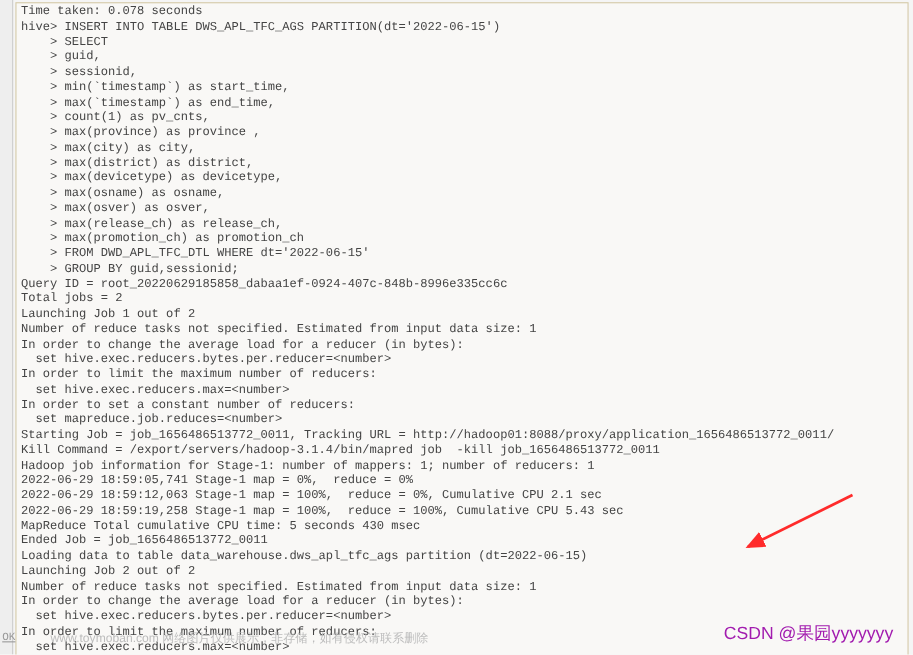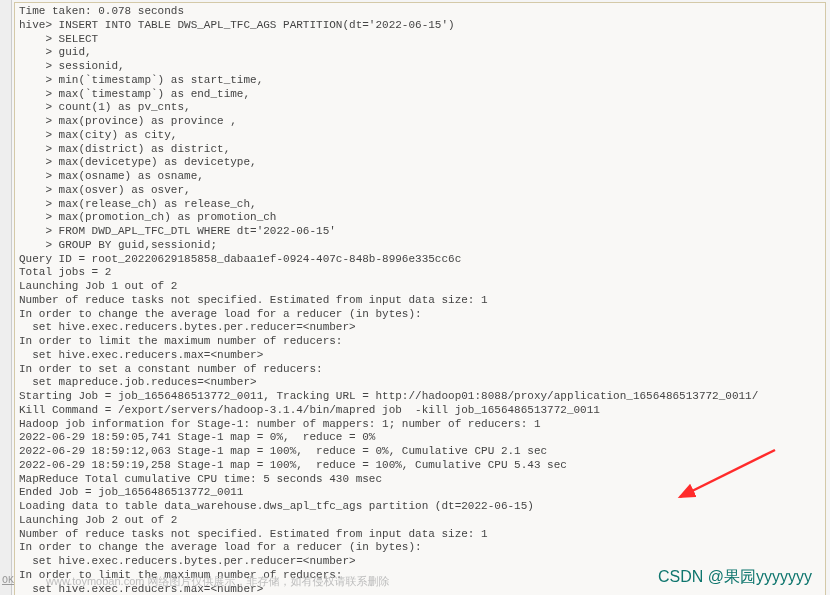--- a/index.html
+++ b/index.html
@@ -51,21 +51,21 @@
     font-size: 11px;
     color: #bdbdbd;
     font-family: sans-serif;
     padding-left: 32px;
   }
   .watermark-right {
     position: absolute;
     right: 18px;
     bottom: 8px;
     font-size: 16px;
-    color: #0f766e;
+    color: #a21caf;
     font-family: sans-serif;
   }
   .ok {
     position: absolute;
     left: 2px;
     bottom: 8px;
     font-size: 10px;
     color: #999;
     text-decoration: underline;
   }

